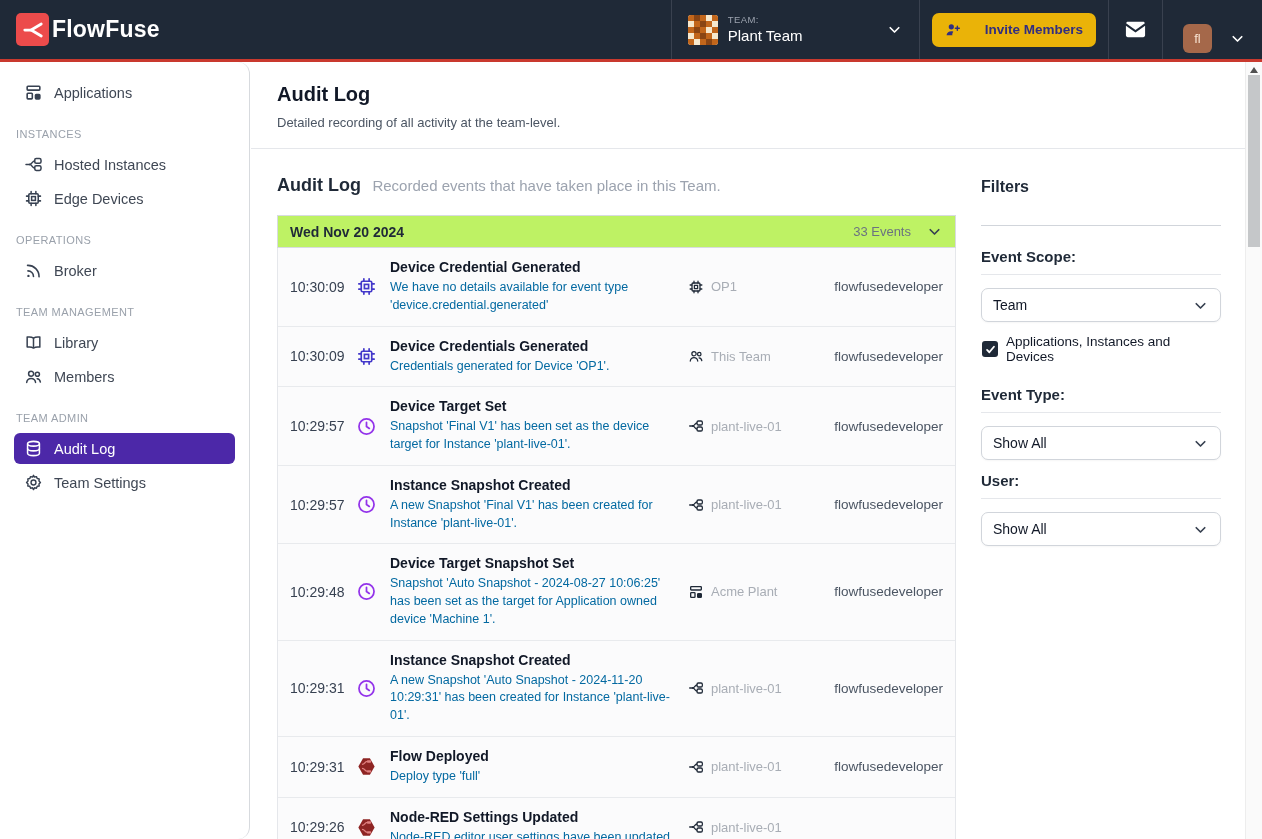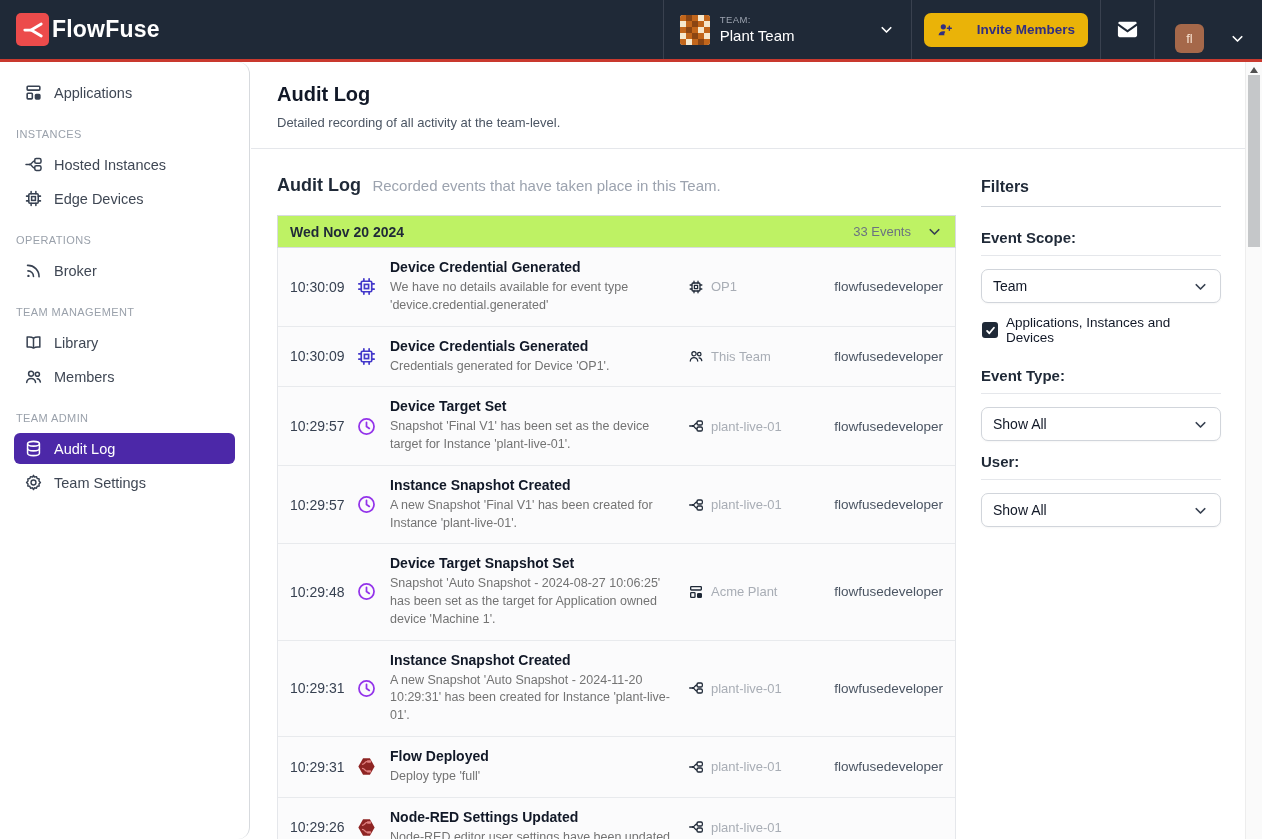--- a/index.html
+++ b/index.html
@@ -25,21 +25,21 @@
   .chev { display:inline-flex; }
   .chev svg { width:17px; height:17px; }
   .chev-white { color:#fff; }
   .invite-wrap { padding:0 12px; }
   .invite-btn { display:flex; align-items:center; gap:24px; background:#eab308; border:none;
                 border-radius:7px; padding:9px 13px; font-size:13.5px; font-weight:700;
                 color:#312e81; cursor:pointer; font-family:inherit; }
   .invite-btn svg { width:16px; height:16px; }
   .mail-wrap { width:54px; justify-content:center; color:#fff; cursor:pointer; }
   .mail-wrap svg { width:23px; height:23px; }
-  .user-wrap { gap:25px; padding:17px 16px 0 20px; cursor:pointer; }
+  .user-wrap { gap:17px; padding:17px 16px 0 20px; cursor:pointer; }
   .user-avatar { width:29px; height:29px; border-radius:6px; background:#a5684a; color:#f8e3d1;
                  display:flex; align-items:center; justify-content:center; font-size:13px; }
 
   
   .sidebar { position:absolute; top:62px; left:0; width:250px; bottom:0; background:#fff;
              border-right:1px solid #d7dade; padding-top:12px;border-radius:12px; }
   .side-heading { font-size:11px; color:#9aa1ab; margin:20px 16px 9px; letter-spacing:.4px; }
   .nav-item { display:flex; align-items:center; gap:11px; margin:3px 14px; padding:6px 10px;
               border-radius:6px; font-size:14.5px; color:#3f4754; cursor:pointer; }
   .nav-item .nicon { display:inline-flex; color:#374151; }
@@ -66,30 +66,30 @@
 
   .rows { border:1px solid #e5e7eb; border-top:none; }
   .event-row { display:flex; align-items:center; padding:11px 12px; border-bottom:1px solid #e8eaed;
                background:#fbfbfc; }
   .event-row:last-child { border-bottom:none; }
   .col-time { width:66px; flex:none; font-size:14px; color:#374151; }
   .col-icon { width:34px; flex:none; display:flex; }
   .col-icon svg { width:21px; height:21px; }
   .col-main { width:298px; flex:none; padding-right:12px; }
   .evt-title { font-size:14px; font-weight:700; color:#111827; margin-bottom:4px; }
-  .evt-desc { font-size:12.5px; color:#737373; line-height:1.42; }
+  .evt-desc { font-size:12.5px; color:#0369a1; line-height:1.42; }
   .col-scope { width:146px; flex:none; display:flex; align-items:center; gap:7px;
                font-size:13px; color:#a8adb5; }
   .col-scope .sicon { display:inline-flex; color:#1f2937; flex:none; }
   .col-scope .sicon svg { width:16px; height:16px; }
   .col-user { flex:1; text-align:right; font-size:13.5px; color:#4b5563; }
 
   
   .filters-col { width:240px; flex:none; }
-  .filters-title { font-size:16px; font-weight:700; color:#1f2937; padding-bottom:10px;
+  .filters-title { font-size:16px; font-weight:700; color:#1f2937; padding-bottom:29px;
                    border-bottom:1px solid #d1d5db; margin:3px 0 22px; }
   .filter-label { font-size:15px; font-weight:700; color:#1f2937; padding-bottom:9px;
                   border-bottom:1px solid #e5e7eb; margin-bottom:13px; }
   .select { height:34px; border:1px solid #d1d5db; border-radius:7px; background:#fff;
             display:flex; align-items:center; justify-content:space-between; padding:0 11px;
             font-size:14px; color:#111827; cursor:pointer; box-shadow:0 1px 2px rgba(0,0,0,.04);
             margin-bottom:12px; }
   .select .chev { color:#374151; }
   .checkbox-row { display:flex; align-items:center; gap:8px; margin:0 0 22px 1px;
                   font-size:13.5px; color:#111827; cursor:pointer; }

